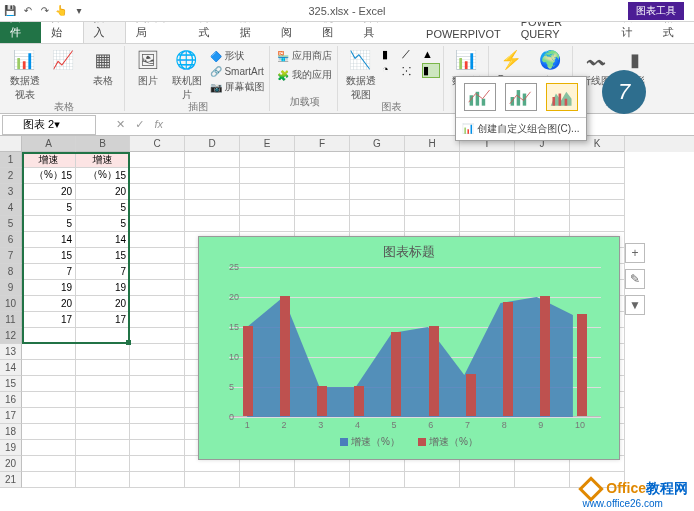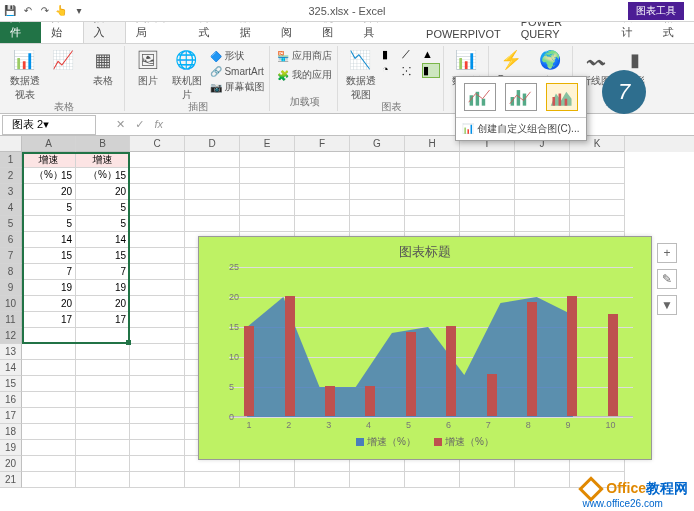--- a/index.html
+++ b/index.html
@@ -29,21 +29,21 @@
 .combo-dropdown { position: absolute; left: 455px; top: 32px; width: 132px; background: #fff; border: 1px solid #a0a0a0; box-shadow: 2px 2px 6px rgba(0,0,0,0.3); z-index: 20; }
 .combo-header { padding: 2px 6px; font-size: 11px; color: #444; border-bottom: none; }
 .combo-icons { display: flex; gap: 4px; padding: 6px; justify-content: space-around; }
 .combo-icon { width: 32px; height: 28px; border: 1px solid #999; background: #fff; display: flex; align-items: flex-end; justify-content: center; gap: 1px; padding: 2px; cursor: pointer; }
 .combo-icon.highlighted { border: 1px solid #e8b000; background: #fff4d6; }
 .combo-footer { border-top: 1px solid #ccc; padding: 4px 6px; font-size: 10px; color: #444; cursor: pointer; }
 
 .badge-7 { position: absolute; left: 602px; top: 26px; width: 44px; height: 44px; border-radius: 50%; background: #2e6e8e; color: #fff; display: flex; align-items: center; justify-content: center; font-size: 22px; font-style: italic; z-index: 30; }
 
 .namebox-row { height: 22px; display: flex; align-items: center; border-bottom: 1px solid #c0c0c0; background: #fff; }
-.namebox { width: 94px; height: 20px; border: 1px solid #c0c0c0; padding: 0 9px; font-size: 11px; display: flex; align-items: center; margin-left: 2px; }
+.namebox { width: 94px; height: 20px; border: 1px solid #c0c0c0; padding: 0 20px; font-size: 11px; display: flex; align-items: center; margin-left: 2px; }
 .fx-ctrl { display: flex; gap: 10px; padding-left: 20px; color: #999; font-size: 11px; }
 .fx-label { font-style: italic; }
 
 .grid-area { display: flex; height: 356px; position: relative; }
 .row-headers { width: 22px; background: #f0f0f0; }
 .row-headers div { height: 16px; border-bottom: 1px solid #d4d4d4; border-right: 1px solid #c0c0c0; text-align: center; font-size: 10px; color: #555; line-height: 16px; }
 .row-headers div.sel { background: #d2d2d2; }
 .cols { flex: 1; }
 .col-headers { height: 16px; display: flex; background: #f0f0f0; }
 .col-headers div { border-right: 1px solid #d4d4d4; border-bottom: 1px solid #c0c0c0; text-align: center; font-size: 10px; color: #555; line-height: 16px; }
@@ -52,21 +52,21 @@
 .corner { width: 22px; height: 16px; background: #f0f0f0; border-right: 1px solid #c0c0c0; border-bottom: 1px solid #c0c0c0; }
 .cells { position: relative; }
 .row { display: flex; height: 16px; }
 .cell { border-right: 1px solid #d4d4d4; border-bottom: 1px solid #d4d4d4; font-size: 10px; padding: 0 3px; line-height: 15px; }
 .cell.cA, .cell.cB { width: 54px; text-align: right; }
 .cell.wide { width: 55px; }
 .cell.hdr { background: #fce4e4; font-size: 10px; text-align: center; }
 .selection { position: absolute; left: 0; top: 0; width: 108px; height: 192px; border: 2px solid #217346; pointer-events: none; }
 .selection::after { content:""; position:absolute; right:-3px; bottom:-3px; width:5px; height:5px; background:#217346; }
 
-.chart-container { position: absolute; left: 198px; top: 236px; width: 454px; height: 224px; background: #bef264; border: 1px solid #999; box-shadow: 0 0 4px rgba(0,0,0,0.15); }
+.chart-container { position: absolute; left: 198px; top: 236px; width: 422px; height: 224px; background: #86efac; border: 1px solid #999; box-shadow: 0 0 4px rgba(0,0,0,0.15); }
 .chart-title { text-align: center; font-size: 13px; color: #555; padding: 6px 0 2px; }
 .plot { position: relative; margin: 4px 18px 4px 30px; height: 150px; border-left: none; border-bottom: 1px solid #bbb; }
 .grid-line { position: absolute; left: 0; right: 0; border-top: 1px solid #ddd; }
 .ytick { position: absolute; left: -20px; font-size: 9px; color: #777; transform: translateY(-50%); margin-left: 20px; }
 .xwrap { display: flex; justify-content: space-around; position: absolute; left: 0; right: 0; bottom: -14px; }
 .xwrap span { font-size: 9px; color: #777; }
 .bars { position: absolute; left: 0; right: 0; bottom: 0; height: 100%; display: flex; justify-content: space-around; align-items: flex-end; }
 .bar { width: 10px; background: #be514f; }
 .legend { display: flex; justify-content: center; gap: 18px; padding-top: 14px; font-size: 10px; color: #666; }
 .legend span::before { content:""; display:inline-block; width:8px; height:8px; margin-right:3px; vertical-align: middle; }

